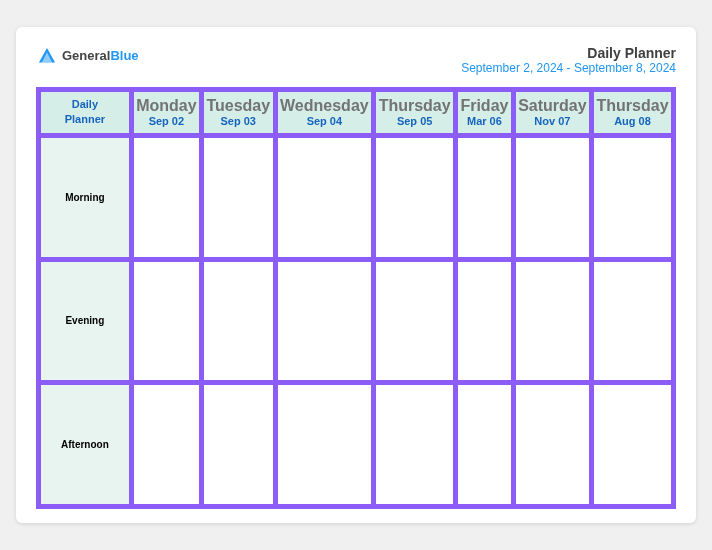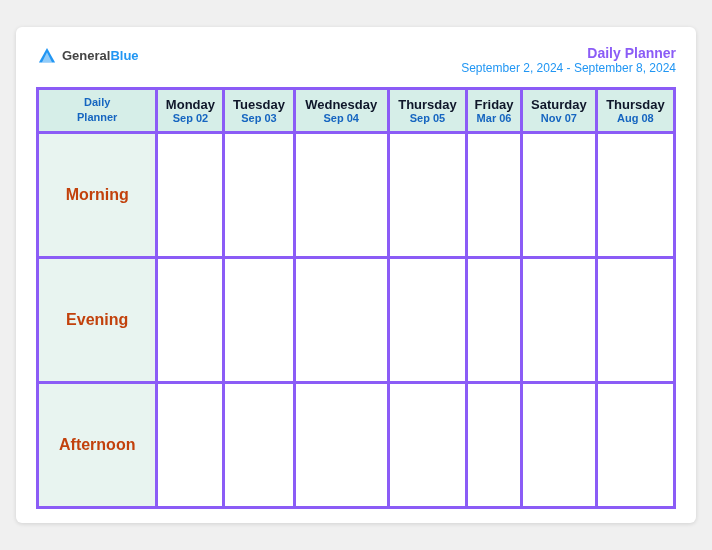--- a/index.html
+++ b/index.html
@@ -48,72 +48,72 @@
     .logo-icon {
       width: 22px;
       height: 22px;
     }
     .title-area {
       text-align: right;
     }
     .title-main {
       font-size: 14px;
       font-weight: bold;
-      color: #8b5cf6;
+      color: #404040;
     }
     .title-sub {
       font-size: 12px;
       color: #2196f3;
       font-weight: normal;
     }
     .calendar-table {
       width: 100%;
       border-collapse: collapse;
       flex: 1;
     }
     .calendar-table th, .calendar-table td {
-      border: 3px solid #8b5cf6;
+      border: 5px solid #8b5cf6;
     }
     .col-label {
       width: 80px;
       min-width: 80px;
     }
     .col-day {
       width: calc((100% - 80px) / 7);
     }
     .header-cell {
       background: #d6eee8;
       text-align: center;
       padding: 5px 2px;
       vertical-align: middle;
     }
     .header-cell .day-name {
-      font-size: 13px;
-      font-weight: bold;
-      color: #0f172a;
+      font-size: 16px;
+      font-weight: bold;
+      color: #737373;
       display: block;
     }
     .header-cell .day-date {
       font-size: 11px;
       color: #1565c0;
       display: block;
     }
     .header-cell.daily-planner-header {
       font-size: 11px;
       font-weight: bold;
       color: #1565c0;
       line-height: 1.4;
     }
     .time-label-cell {
       background: #e8f4f0;
       text-align: center;
       vertical-align: middle;
-      font-size: 16px;
-      font-weight: bold;
-      color: #c2410c;
+      font-size: 10px;
+      font-weight: bold;
+      color: #000000;
       padding: 6px 20px;
       height: 100px;
     }
     .day-cell {
       background: #fff;
       height: 100px;
     }
   </style>
 </head>
 <body>

